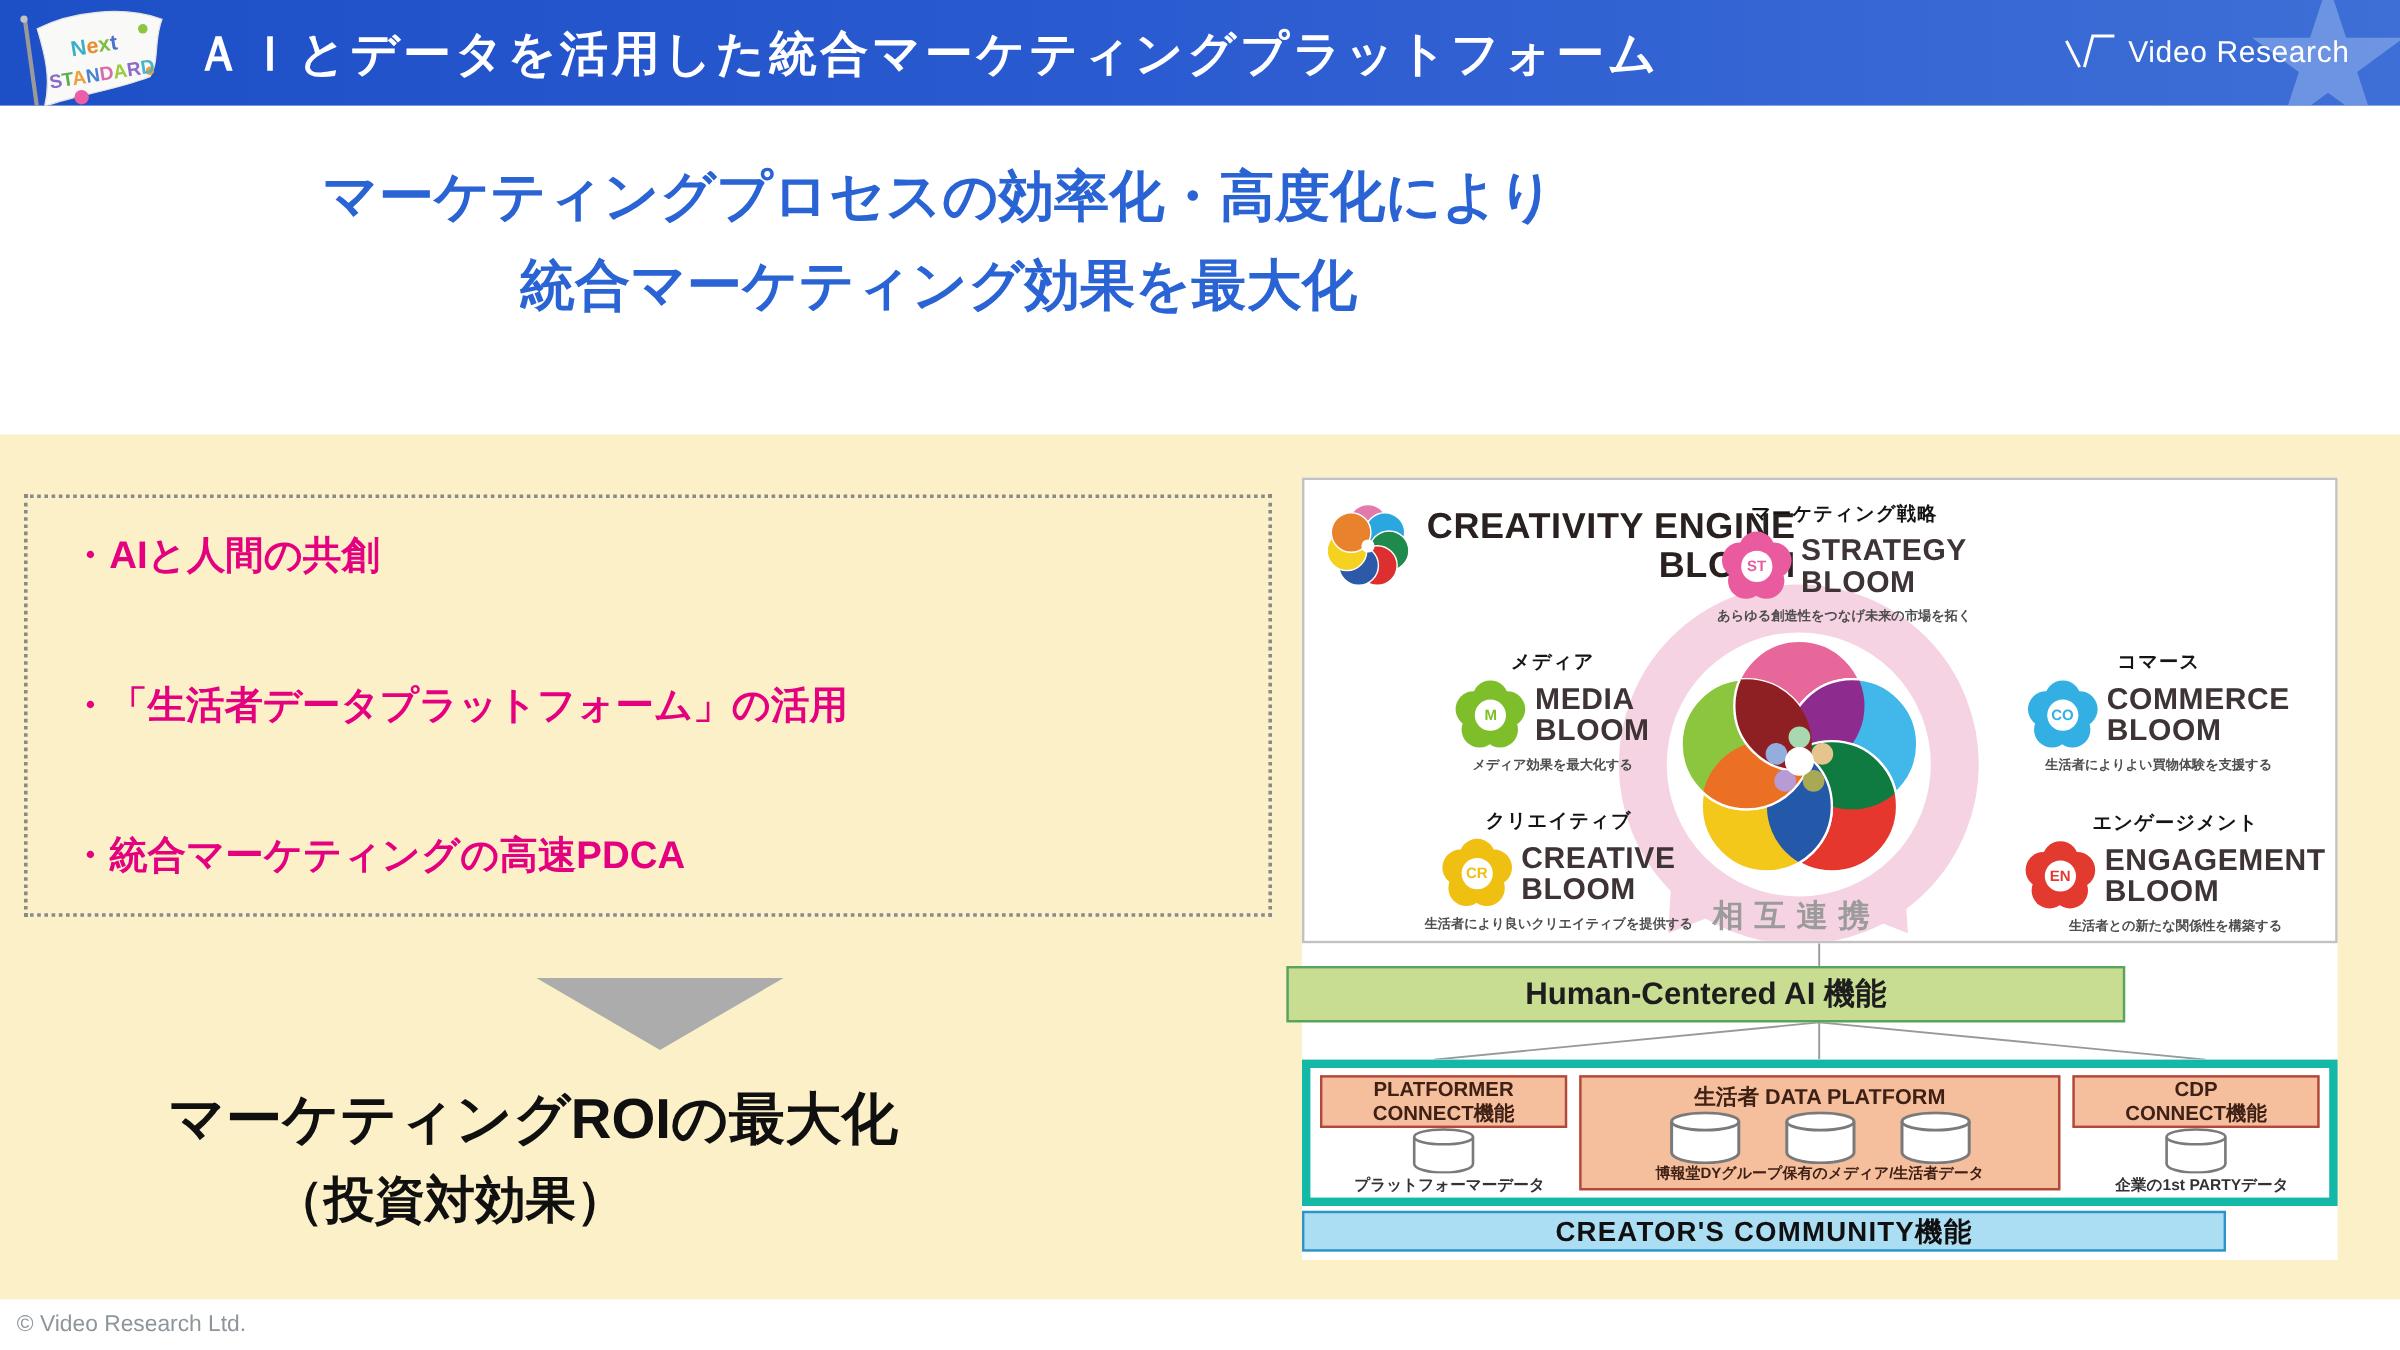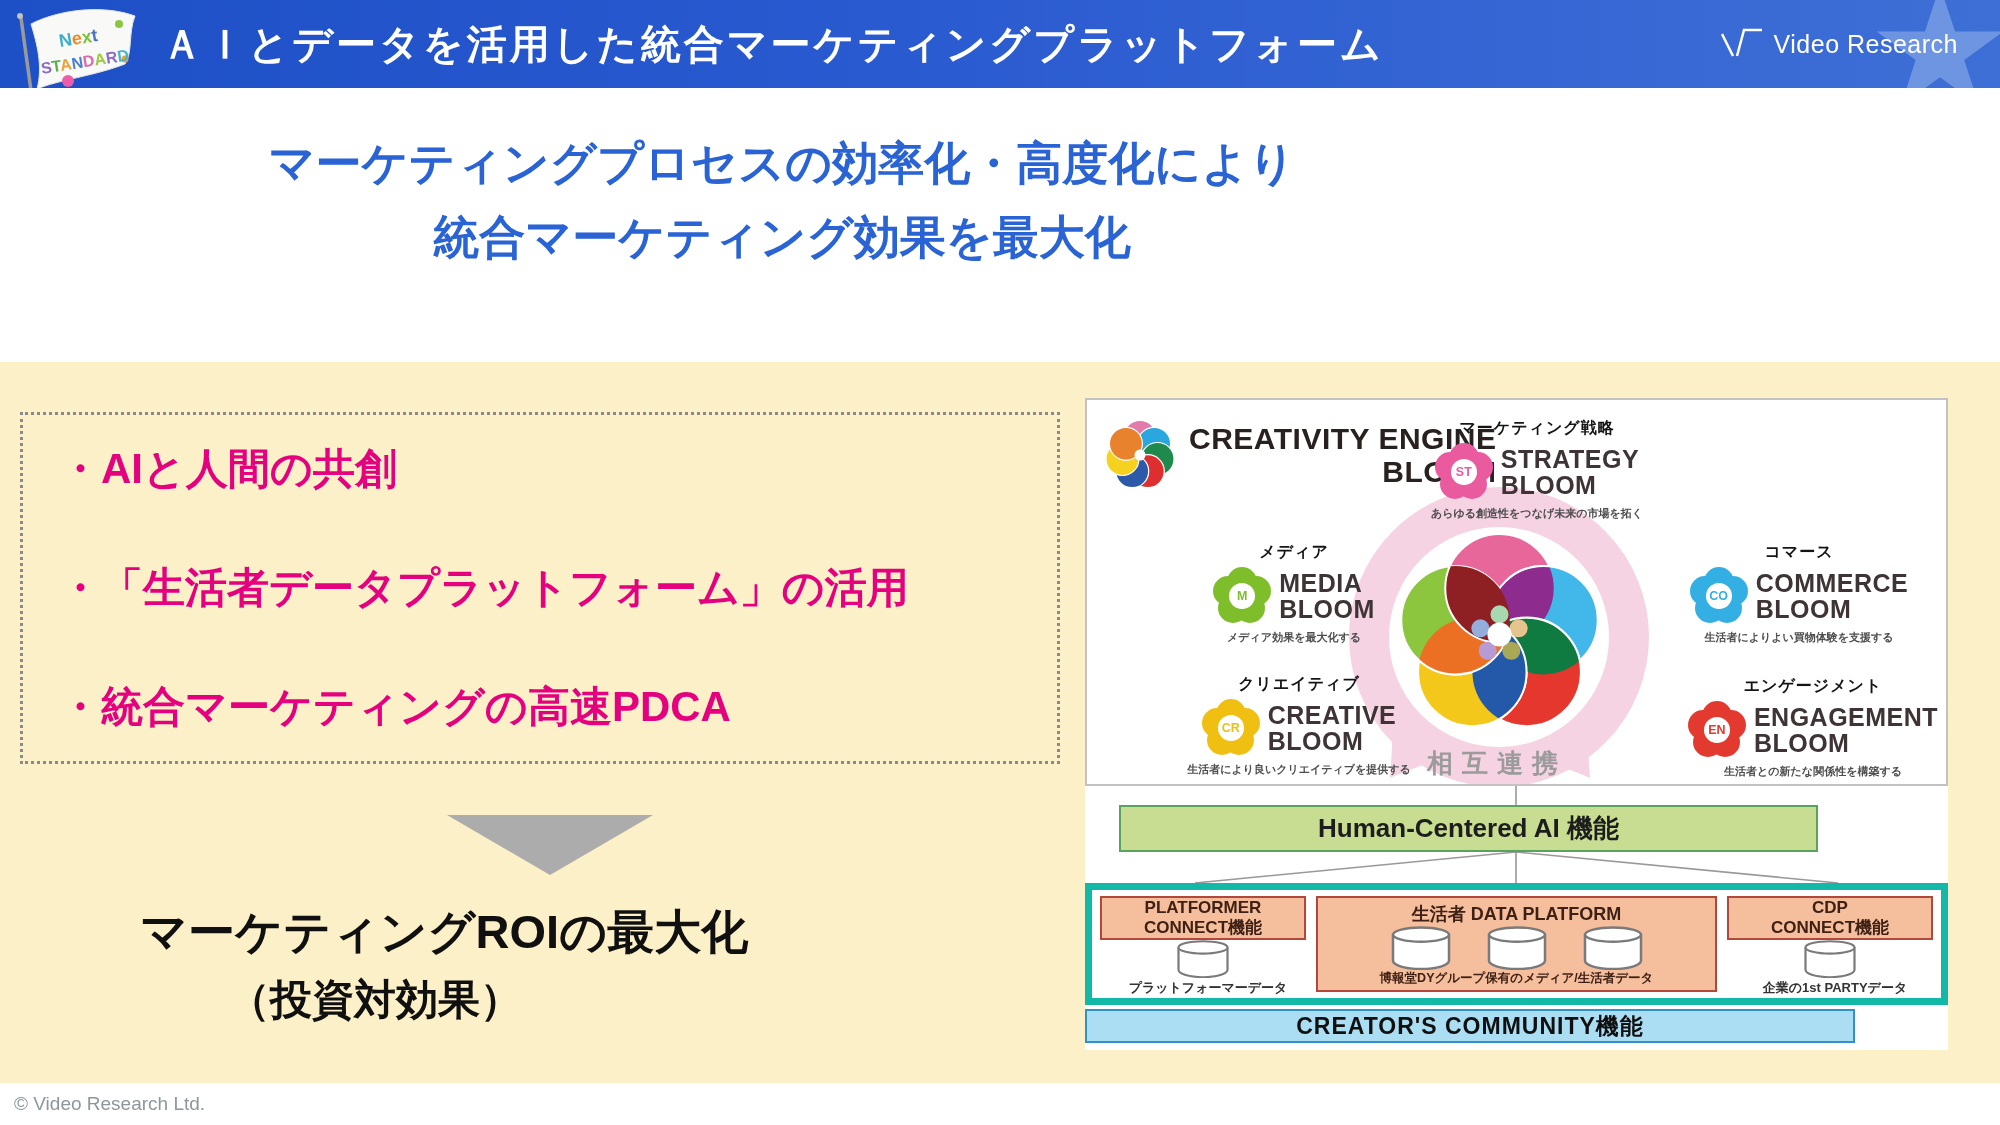--- a/index.html
+++ b/index.html
@@ -18,21 +18,21 @@
 
   
   .headline{position:absolute;left:0;top:126px;width:1564px;text-align:center;
     color:#2a63d4;font-weight:700;font-size:46px;line-height:74px;}
 
   
   .cream{position:absolute;left:0;top:362px;width:2000px;height:721px;background:#fbf0c7;}
 
   .dotted-box{position:absolute;left:20px;top:412px;width:1040px;height:352px;box-sizing:border-box;
     border:3px dotted #8a8a8a;padding:26px 36px;display:flex;flex-direction:column;justify-content:space-between;}
-  .bullet{font-size:42px;font-weight:700;color:#e4007f;white-space:nowrap;}
+  .bullet{font-size:32px;font-weight:700;color:#e4007f;white-space:nowrap;}
 
   .gray-triangle{position:absolute;left:447px;top:815px;width:0;height:0;
     border-left:103px solid transparent;border-right:103px solid transparent;border-top:60px solid #acacac;}
 
   .roi1{position:absolute;left:140px;top:901px;font-size:47px;font-weight:700;color:#101010;}
   .roi2{position:absolute;left:228px;top:972px;font-size:42px;font-weight:700;color:#101010;}
 
   
   .backdrop{position:absolute;left:1085px;top:398px;width:863px;height:652px;background:#ffffff;}
   .diagram-rect{position:absolute;left:1085px;top:398px;width:863px;height:388px;box-sizing:border-box;
@@ -61,21 +61,21 @@
   .flower .p3{left:22px;top:26px;}
   .flower .p4{left:5px;top:26px;}
   .flower .p5{left:0;top:9px;}
   .flower i{position:absolute;left:16px;top:16px;width:26px;height:26px;border-radius:50%;background:#fff;
     font-style:normal;font-weight:800;font-size:12.5px;line-height:26px;text-align:center;color:currentColor;}
 
   .venn{position:absolute;left:300px;top:130px;}
   .mutual{position:absolute;left:340px;top:346px;width:150px;
     font-size:26px;font-weight:700;color:#9b9b9b;letter-spacing:9px;}
 
-  .ai-bar{position:absolute;left:1119px;top:805px;width:699px;height:47px;box-sizing:border-box;
+  .ai-bar{position:absolute;left:1072px;top:805px;width:699px;height:47px;box-sizing:border-box;
     background:#c9dd92;border:2px solid #57a35f;display:flex;align-items:center;justify-content:center;
     font-size:26px;font-weight:700;color:#1d1d1d;}
   .connectors{position:absolute;left:1085px;top:786px;}
 
   .data-container{position:absolute;left:1085px;top:883px;width:863px;height:122px;box-sizing:border-box;
     background:#fff;border:7px solid #14b8a6;display:flex;gap:10px;padding:6px 8px;}
   .d-col{display:flex;flex-direction:column;align-items:center;}
   .d-col-side{width:206px;flex:0 0 206px;}
   .d-col-mid{flex:1;}
   .salmon{box-sizing:border-box;background:#f5bf9d;border:2px solid #b2473b;color:#3f2015;width:100%;}

